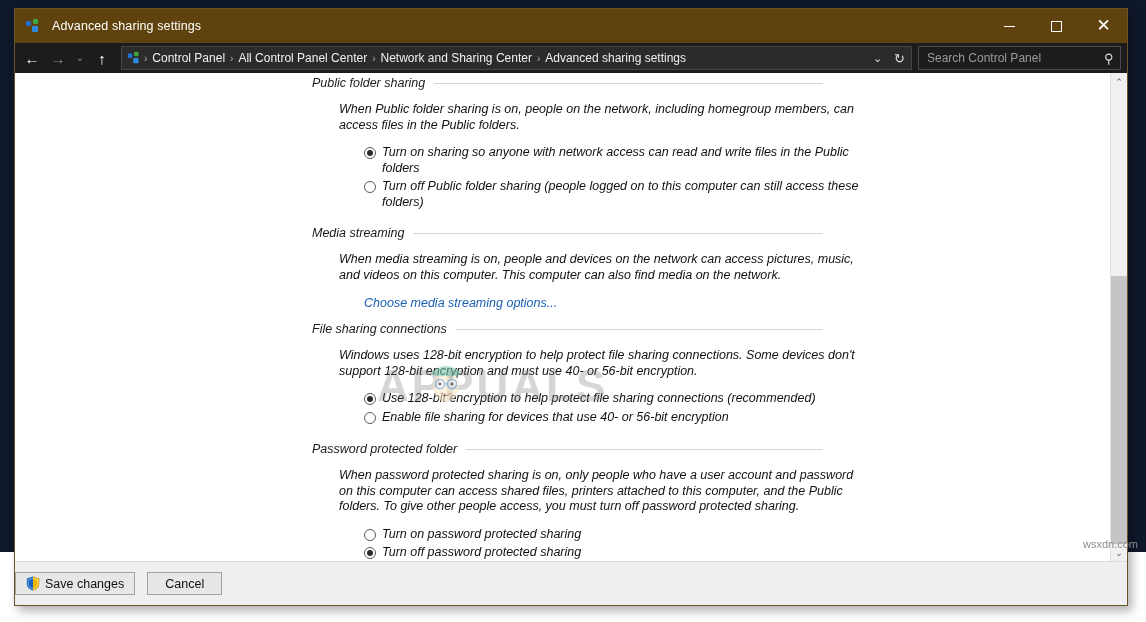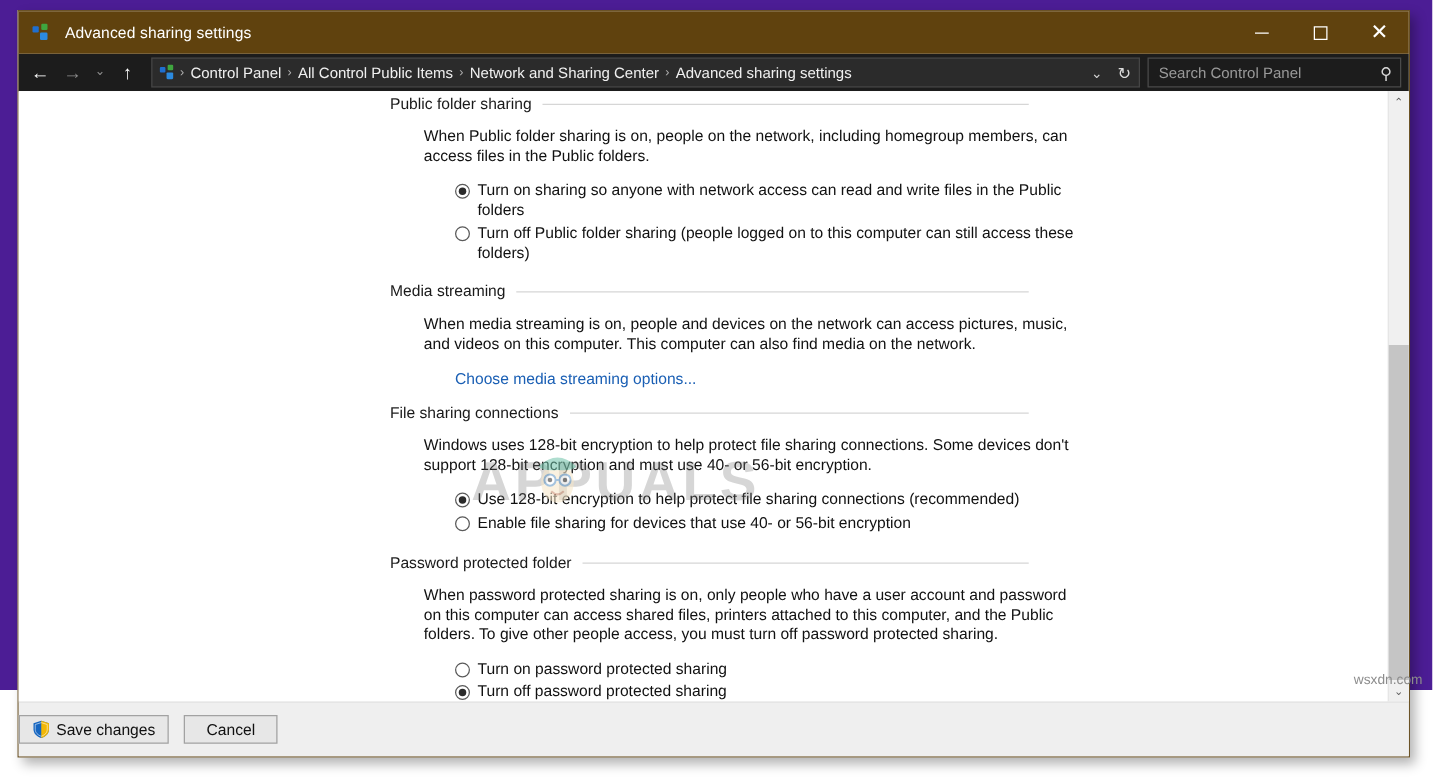--- a/index.html
+++ b/index.html
@@ -2,21 +2,21 @@
 <html><head>
 <meta charset="utf-8">
 <style>
   * { box-sizing: border-box; margin: 0; padding: 0; }
   html, body {
     width: 1146px; height: 622px;
     background: #ffffff;
     font-family: "Liberation Sans", sans-serif;
     overflow: hidden;
   }
-  #root { position: relative; width: 1146px; height: 552px; background: #4c1d95; }
+  #root { position: relative; width: 1146px; height: 552px; background: #0f172a; }
 
   
   .window {
     position: absolute;
     left: 14px; top: 8px;
     width: 1114px; height: 598px;
     border: 1px solid #6b5327;
     background: #ffffff;
     box-shadow: 4px 5px 9px rgba(0,0,0,0.30);
     display: flex; flex-direction: column;
@@ -83,21 +83,21 @@
   .search-icon { color: #d8d8d8; font-size: 13px; transform: scaleX(-1); }
 
   
   .bodyarea { flex: 1 1 auto; display: flex; position: relative; min-height: 0; background:#fff; }
   .content {
     flex: 1 1 auto; position: relative; overflow: hidden;
     padding: 0; background: #ffffff;
   }
   .inner { position: relative; padding: 0 0 0 0; }
 
-  .section { padding-left: 297px; }
+  .section { padding-left: 297px; font-style: italic; }
   .sec-head {
     display: flex; align-items: center; gap: 9px;
     margin-top: 17px;
   }
   .sec-head .label { font-size: 12.5px; color: #1a1a1a; white-space: nowrap; }
   .sec-head .rule { flex: 1 1 auto; height: 1px; background: #d6d6d6; margin-right: 287px; }
 
   .para {
     font-size: 12.5px; color: #111; line-height: 15.5px;
     margin-top: 12px; margin-left: 27px; max-width: 525px;
@@ -208,21 +208,21 @@
         <div class="crumb-icon">
           <svg width="16" height="16" viewBox="0 0 18 18">
             <rect x="1" y="4" width="5" height="5" rx="1" fill="#1f6fd0"></rect>
             <rect x="8" y="2" width="5" height="5" rx="1" fill="#3fa63f"></rect>
             <rect x="7" y="9" width="6" height="6" rx="1" fill="#2b8ae0"></rect>
           </svg>
         </div>
         <span class="sep">›</span>
         <span class="crumb">Control Panel</span>
         <span class="sep">›</span>
-        <span class="crumb">All Control Public Items</span>
+        <span class="crumb">All Control Panel Center</span>
         <span class="sep">›</span>
         <span class="crumb">Network and Sharing Center</span>
         <span class="sep">›</span>
         <span class="crumb">Advanced sharing settings</span>
         <span class="crumb-spacer"></span>
         <span class="crumb-tool">⌄</span>
         <span class="crumb-tool refresh">↻</span>
       </div>
 
       <div class="searchbox">

